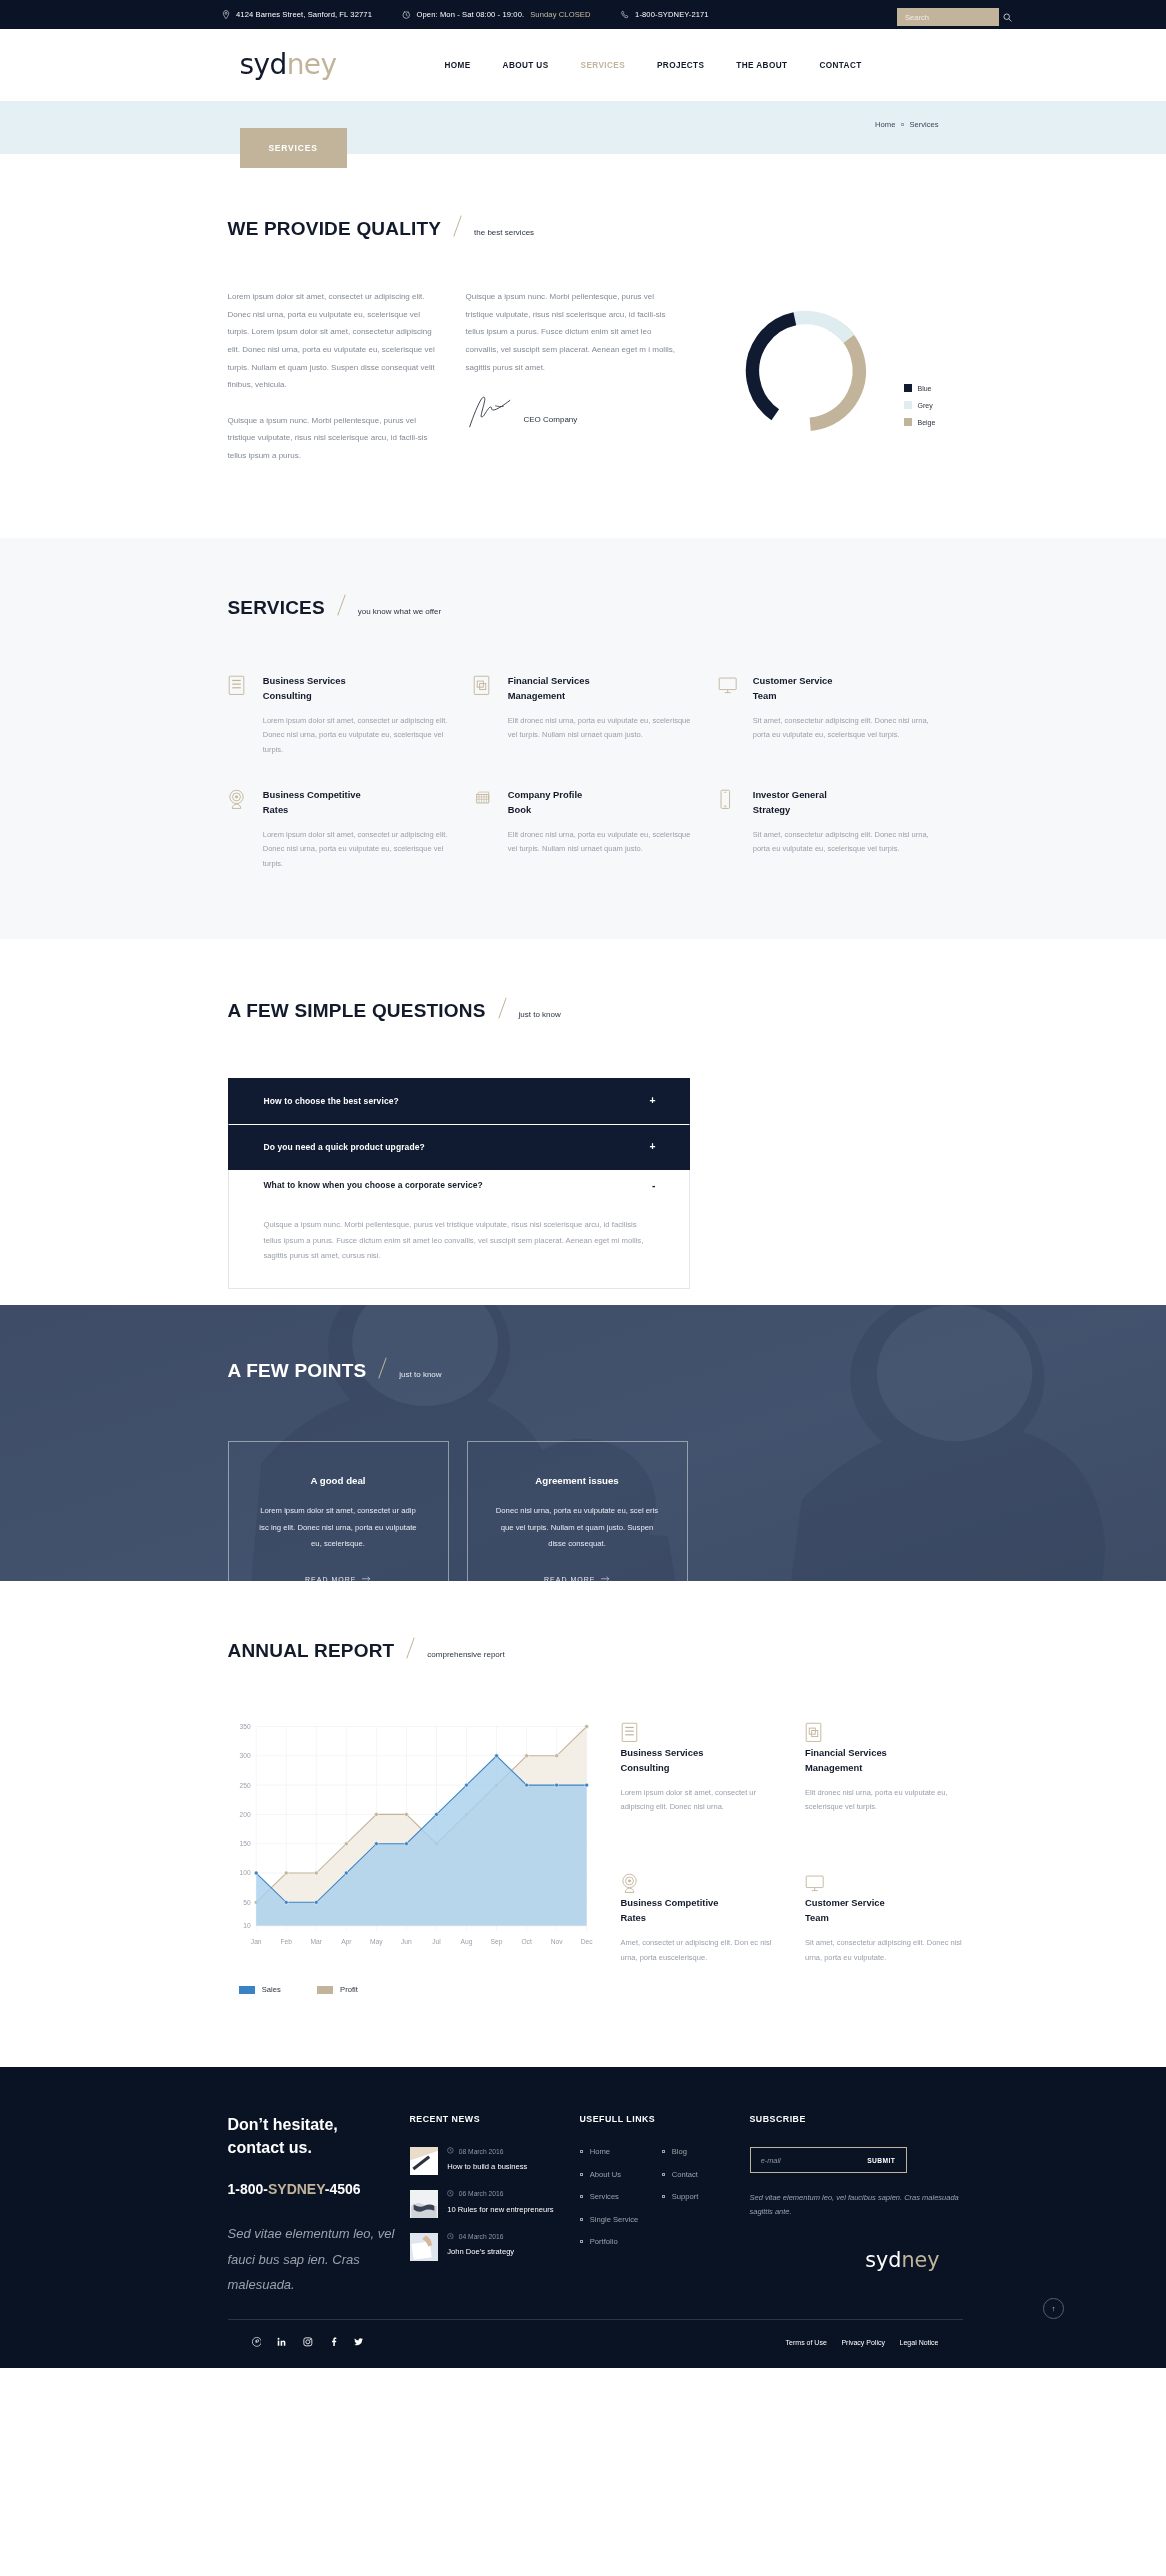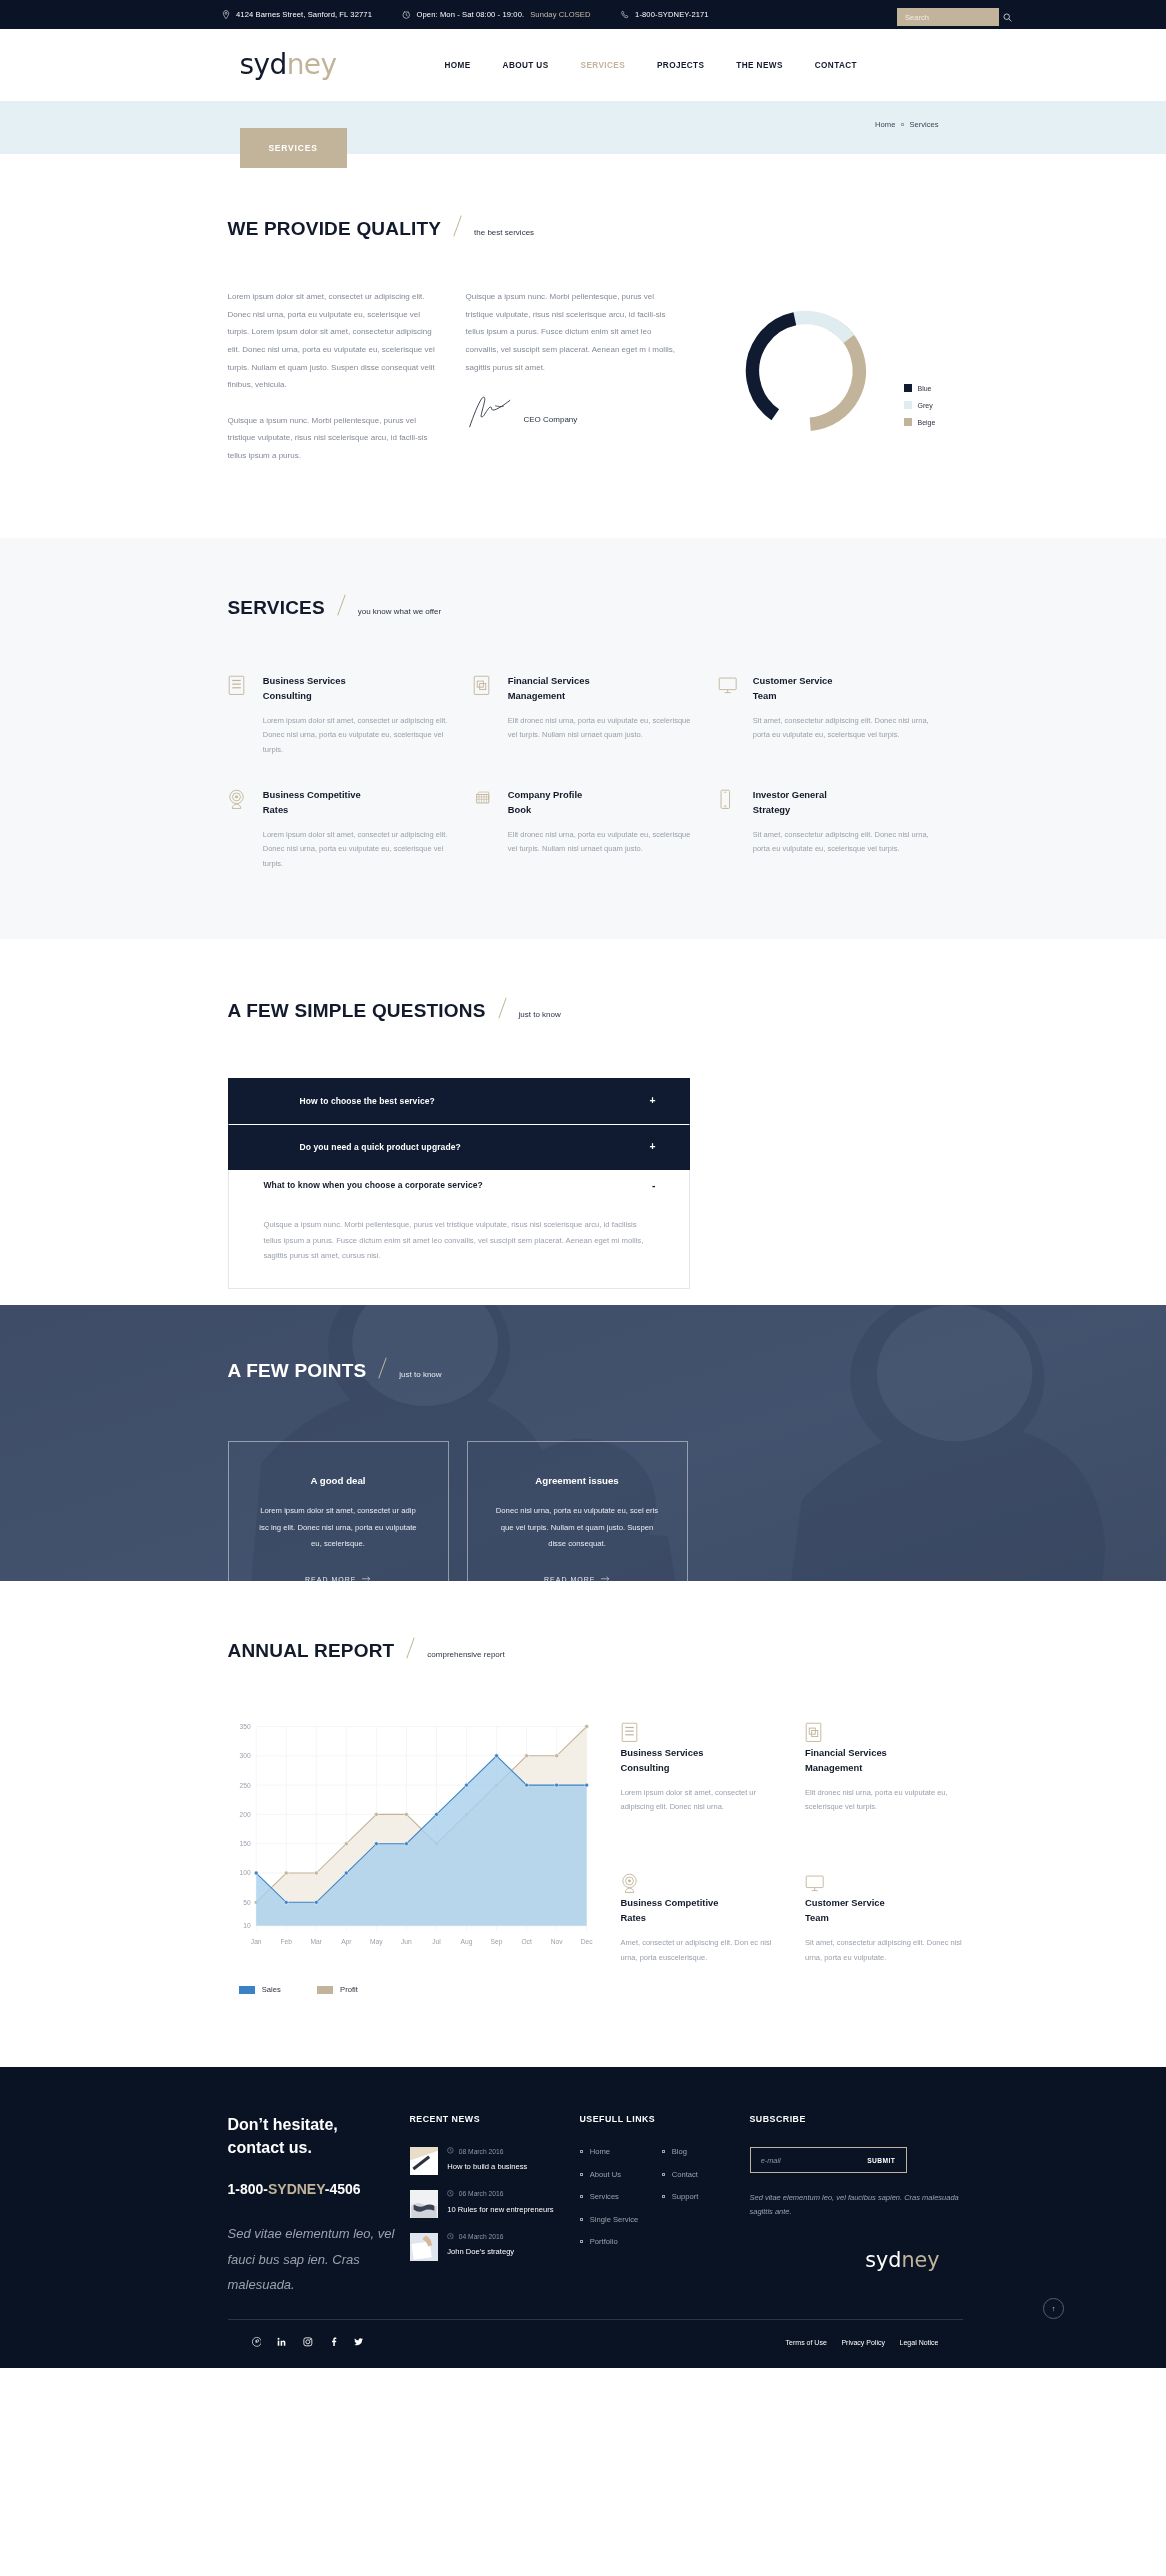--- a/index.html
+++ b/index.html
@@ -136,21 +136,21 @@
   .faq .container { padding-left: 24px; }
   .acc { margin-top: 58px; width: 462px; }
   .acc-item { border: 0.6px solid #e4e6e9; border-top: 0; }
   .acc-item:first-child { border-top: 0.6px solid #e4e6e9; }
   .acc-head {
     display: flex; align-items: center; justify-content: space-between;
     padding: 0 33px 0 35px; height: 44px; cursor: pointer;
   }
   .acc-item.closed { background: #101b31; border-color: #101b31; }
   .acc-item.closed + .acc-item.closed { border-top: 1.2px solid #fff; }
-  .acc-item.closed .acc-head { color: #fff; margin-left: 36px; }
+  .acc-item.closed .acc-head { color: #fff; }
   .acc-head .q { font-size: 8.5px; font-weight: bold; letter-spacing: 0.1px; }
   .acc-head .pm { font-size: 10.3px; font-weight: bold; }
   .acc-item.open { background: #fff; }
   .acc-item.open .acc-head { color: #121a2b; padding-top: 9.7px; height: 47px; align-items: flex-start; }
   .acc-body { padding: 0 35px 24px 35px; }
   .acc-body p { font-size: 7.7px; line-height: 2.05; color: #9aa1ab; }
 
   
   .points {
     position: relative; height: 276px; overflow: hidden;
@@ -302,21 +302,21 @@
   <div class="navbar">
     <div class="navbar-inner">
       <div class="logo">
         <span class="b">syd</span><span class="t">ney</span>
       </div>
       <nav class="mainnav">
         <a href="#">HOME</a>
         <a href="#">ABOUT US</a>
         <a href="#" class="active">SERVICES</a>
         <a href="#">PROJECTS</a>
-        <a href="#">THE NEWS</a>
+        <a href="#">THE ABOUT</a>
         <a href="#">CONTACT</a>
       </nav>
     </div>
   </div>
 
   <div class="banner">
     <div class="container">
       <div class="banner-tag">SERVICES</div>
       <div class="crumbs">
         <a href="#">Home</a>

